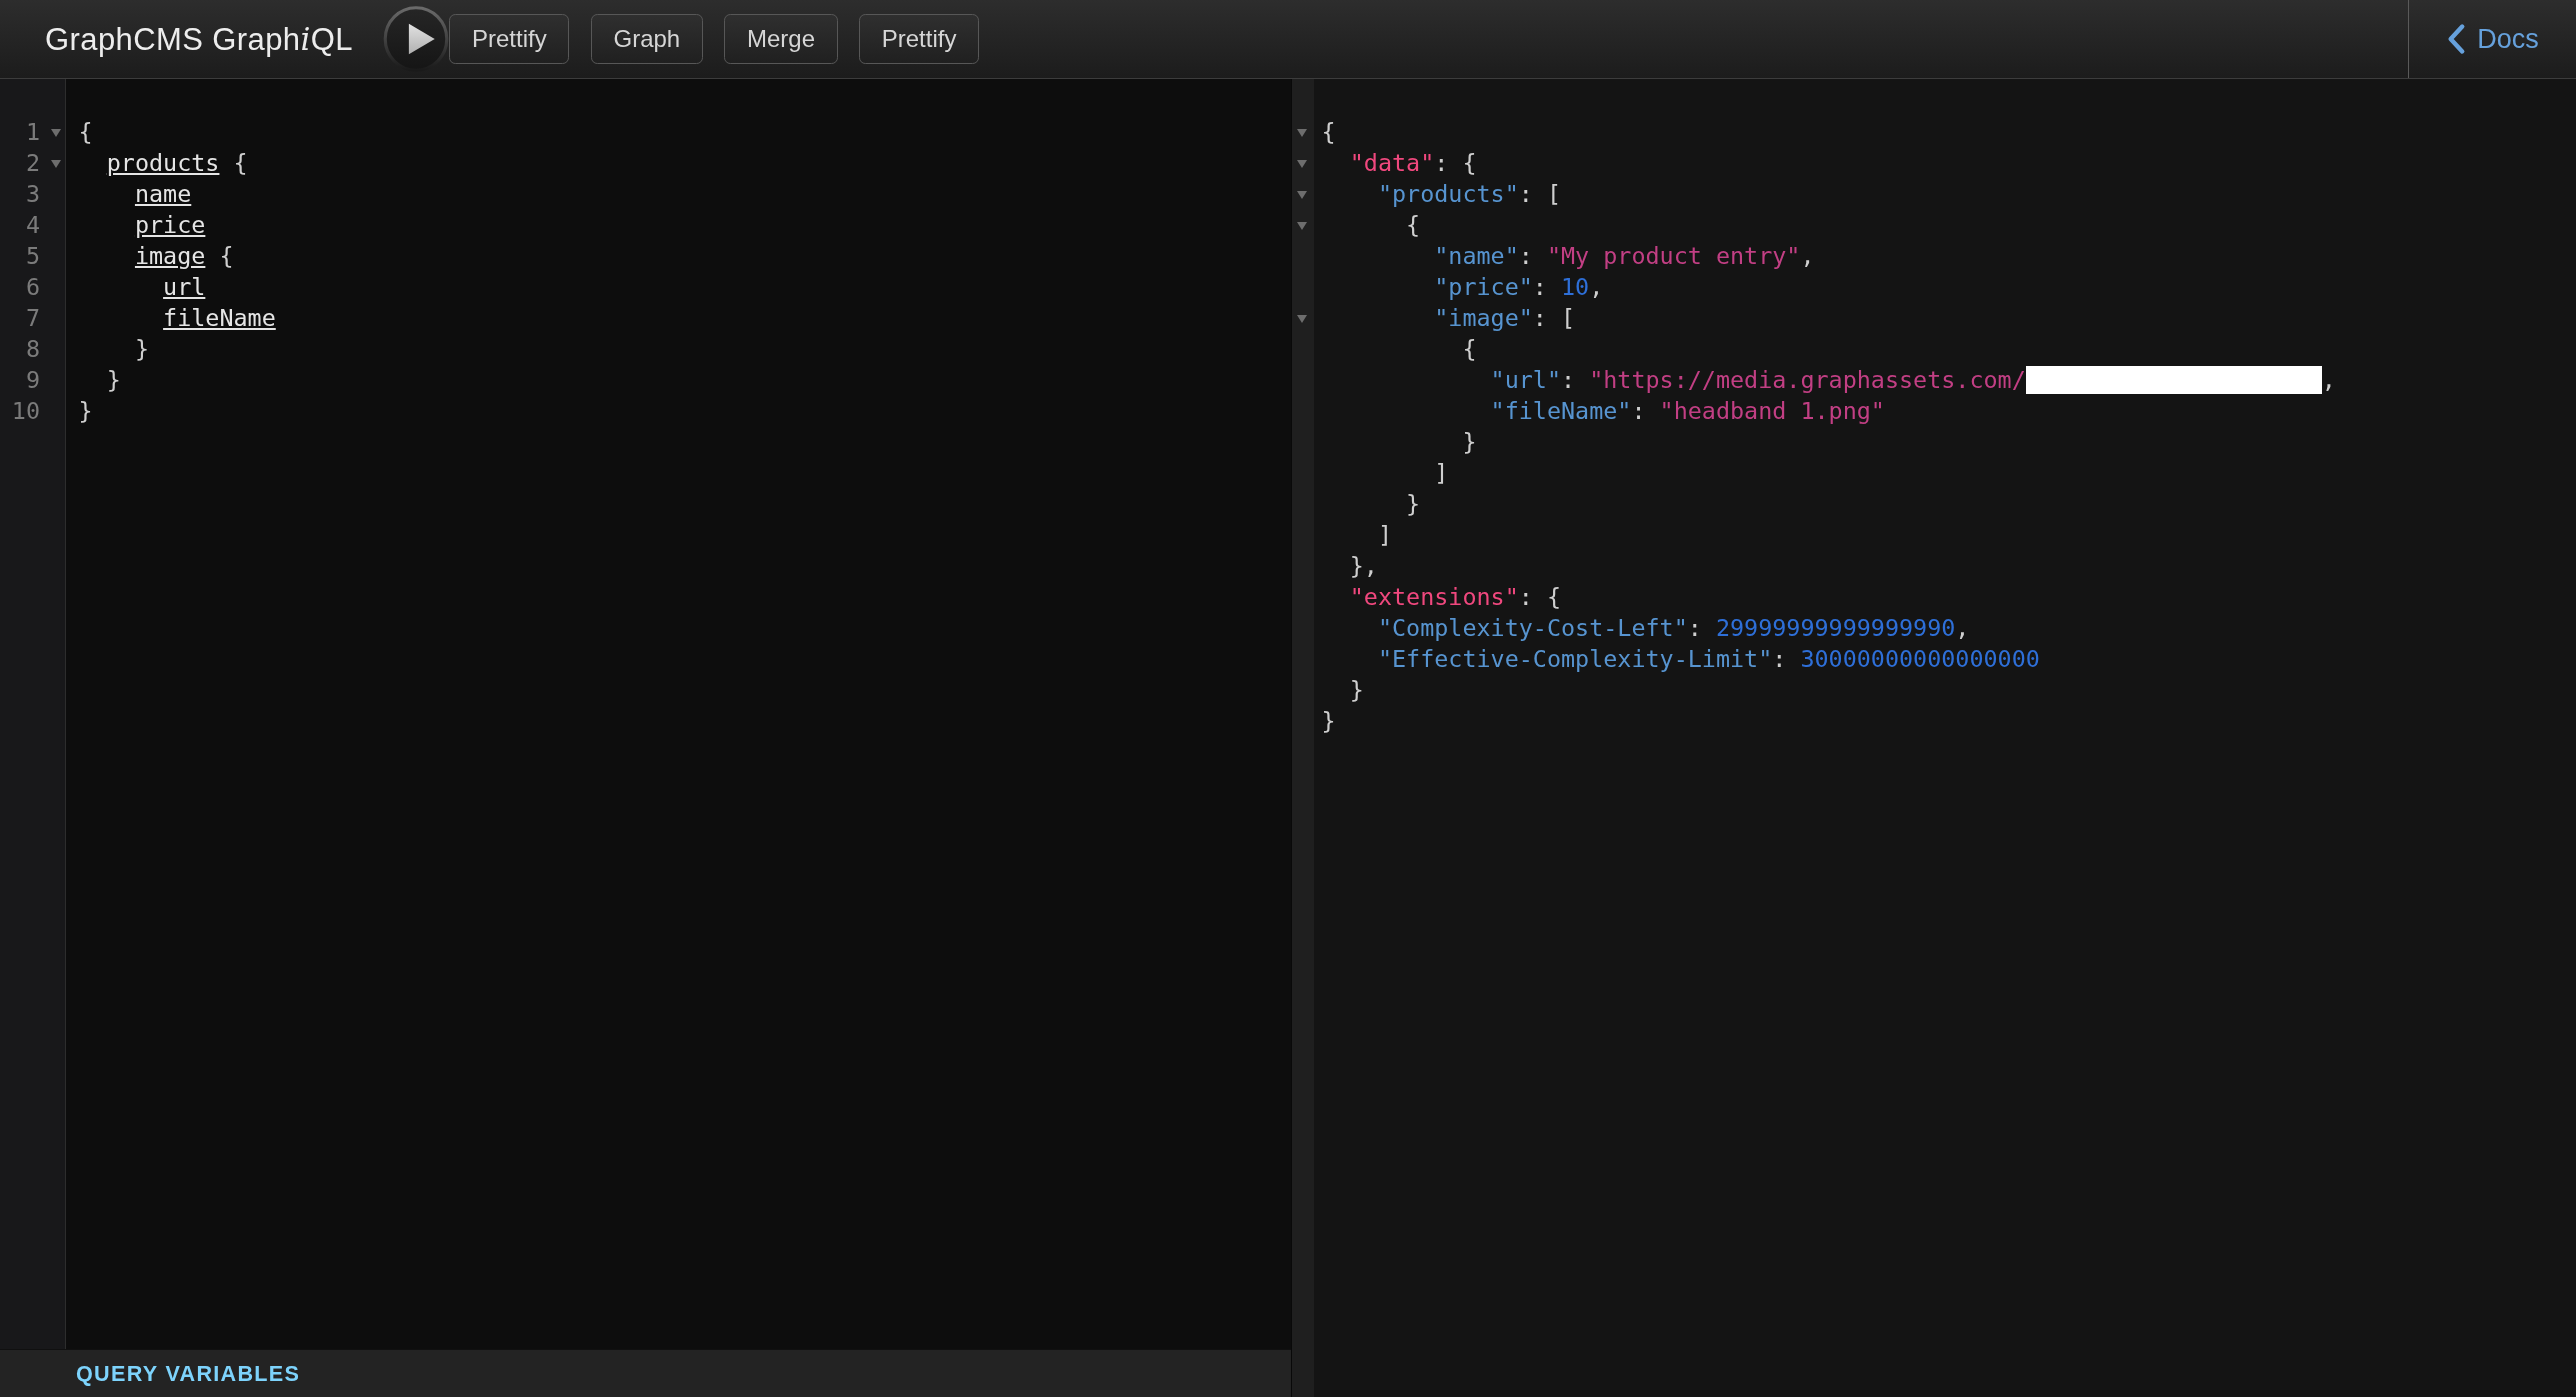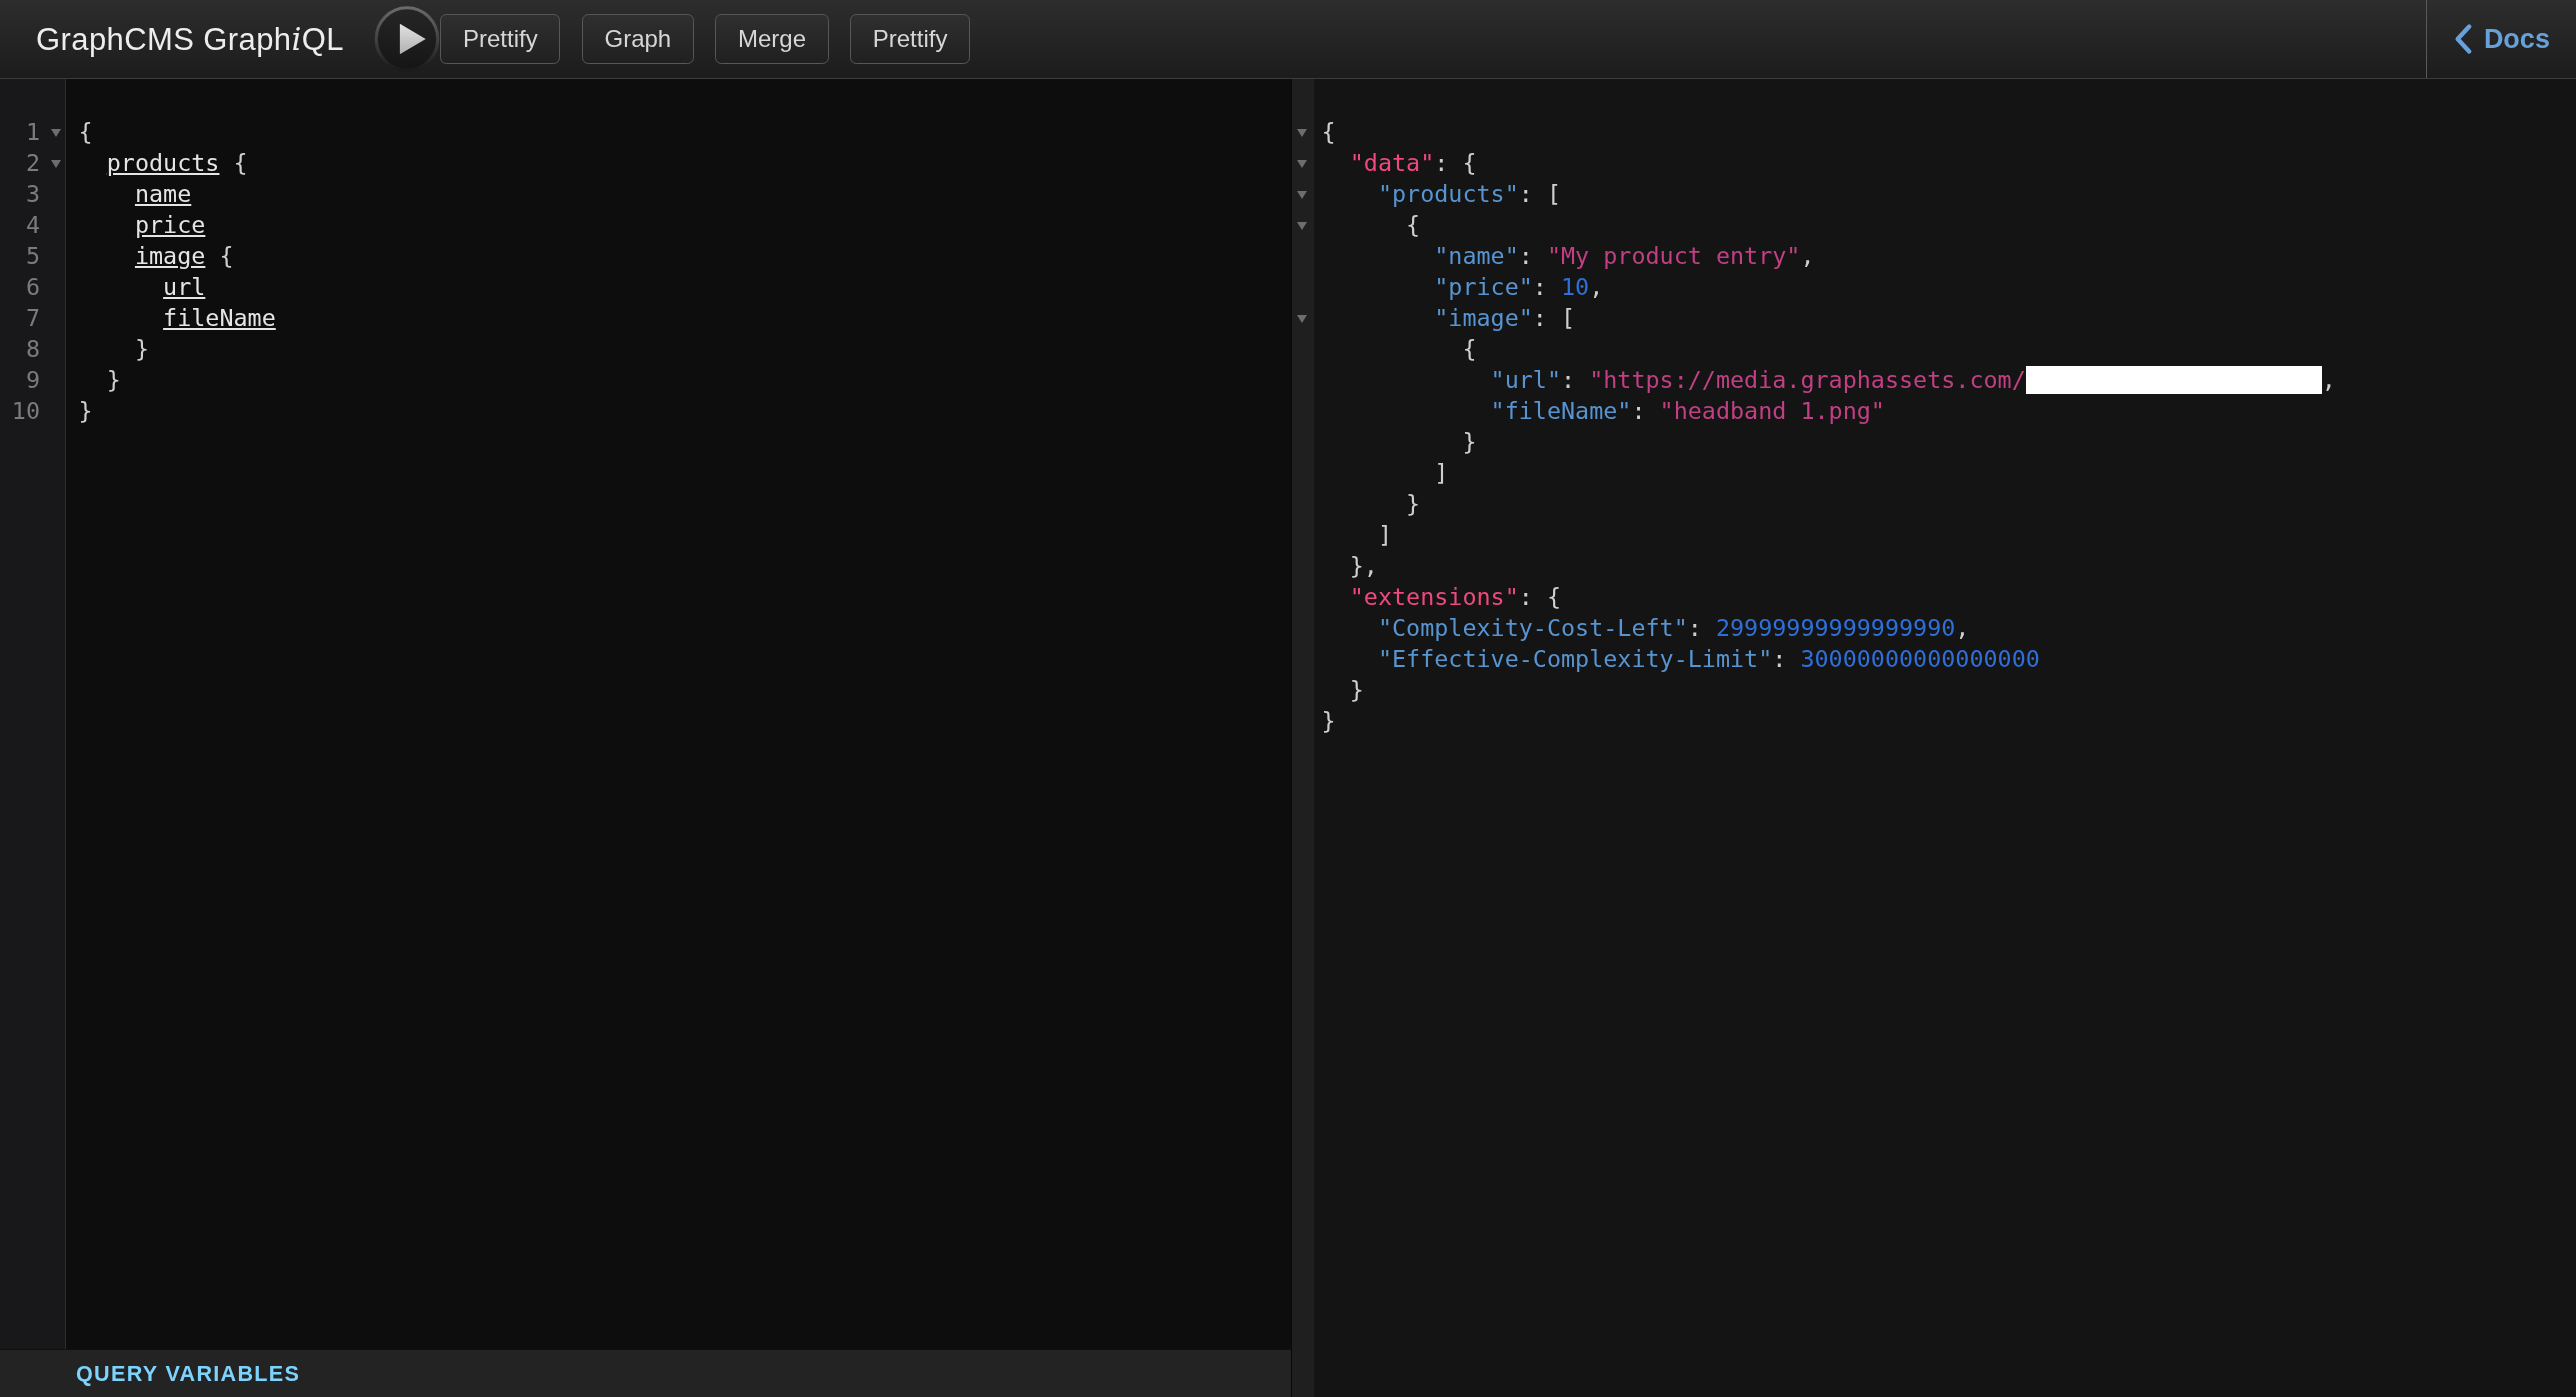--- a/index.html
+++ b/index.html
@@ -4,28 +4,28 @@
 <style>
   html,body{margin:0;padding:0;background:#141414;}
   .app{position:relative;width:2576px;height:1398px;overflow:hidden;background:#141414;
        font-family:"Liberation Sans",sans-serif;}
 
   
   .topbar{position:absolute;left:0;top:0;width:2576px;height:79px;box-sizing:border-box;
           display:flex;align-items:center;
           background:linear-gradient(#2d2d2d,#1c1c1c);
           border-bottom:0.9px solid #3c3c3c;}
-  .app-title{margin-left:36px;font-size:31px;color:#ededed;letter-spacing:0.4px;white-space:nowrap;}
+  .app-title{margin-left:45px;font-size:31px;color:#ededed;letter-spacing:0.4px;white-space:nowrap;}
   .app-title em{font-family:"DejaVu Serif",serif;font-style:italic;}
   .execute-btn{margin-left:30.5px;width:66px;height:66px;padding:0;background:transparent;border:none;cursor:pointer;}
   .toolbar{display:flex;gap:21.6px;}
   .toolbar-btn{padding:10px 21.6px;font-family:"Liberation Sans",sans-serif;font-size:24px;color:#d6d6d6;
                background:linear-gradient(#2f2f2f,#202020);border:0.9px solid #575757;border-radius:6.3px;cursor:pointer;}
-  .topbar-right{margin-left:auto;height:100%;width:150px;box-sizing:border-box;display:flex;
-                align-items:center;justify-content:center;border-left:1.8px solid #5a5a5a;font-weight:bold;}
+  .topbar-right{margin-left:auto;height:100%;width:168px;box-sizing:border-box;display:flex;
+                align-items:center;justify-content:center;border-left:1.8px solid #5a5a5a;}
   .docs-link{display:flex;align-items:center;gap:10.8px;color:#66a1dc;font-size:27px;text-decoration:none;cursor:pointer;}
 
   
   .code-font{font-family:"DejaVu Sans Mono",monospace;font-size:23.4px;line-height:31px;}
   .left-pane{position:absolute;left:0;top:79px;width:1291px;bottom:0;background:#0d0d0d;}
   .gutter{position:absolute;left:0;top:0;bottom:49px;width:66px;box-sizing:border-box;
           background:#18181a;border-right:0.9px solid #2d2d2d;padding-top:38px;}
   .gutter-row{position:relative;height:31px;box-sizing:border-box;text-align:right;
               padding-right:25px;color:#7b7b7b;}
   .fold-arrow{position:absolute;right:4.5px;top:11.7px;width:0;height:0;

